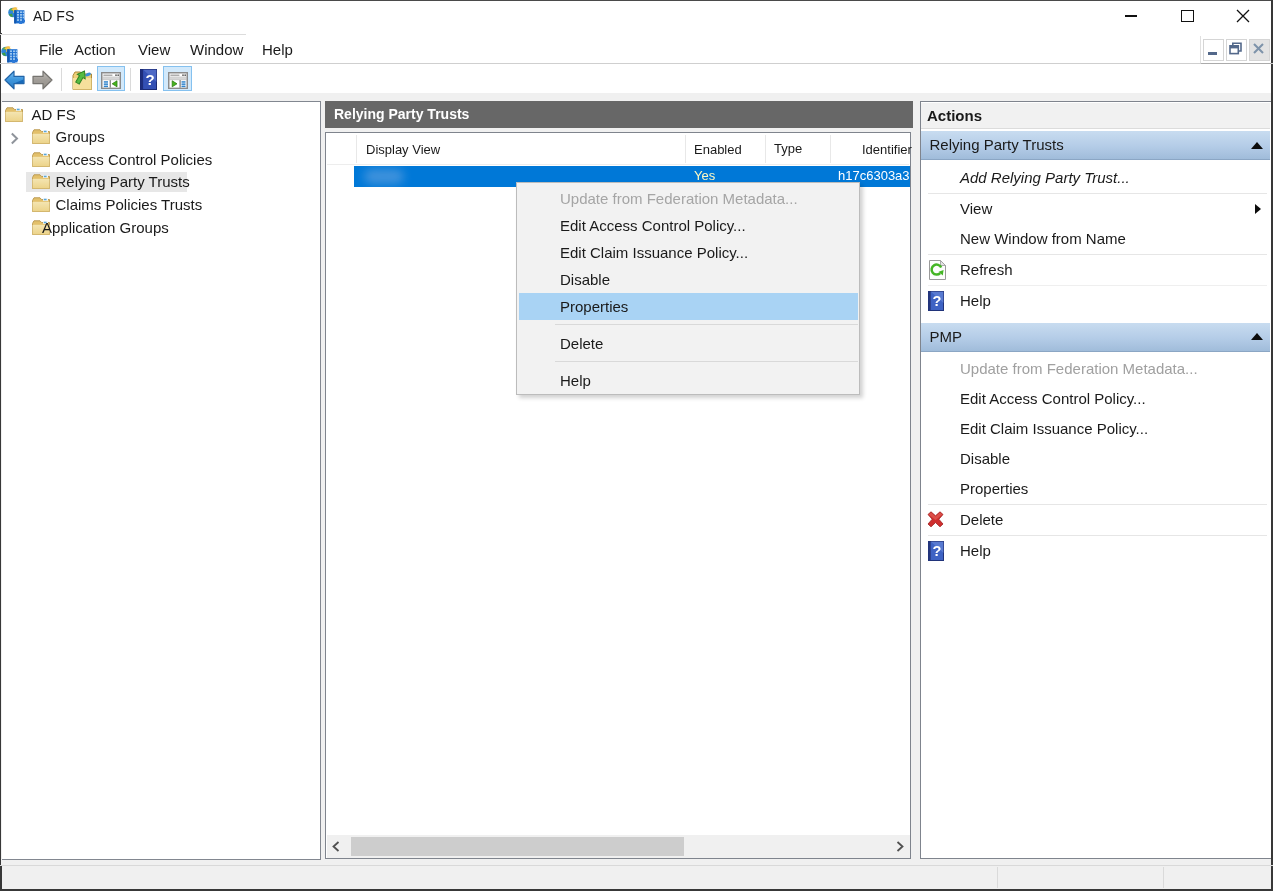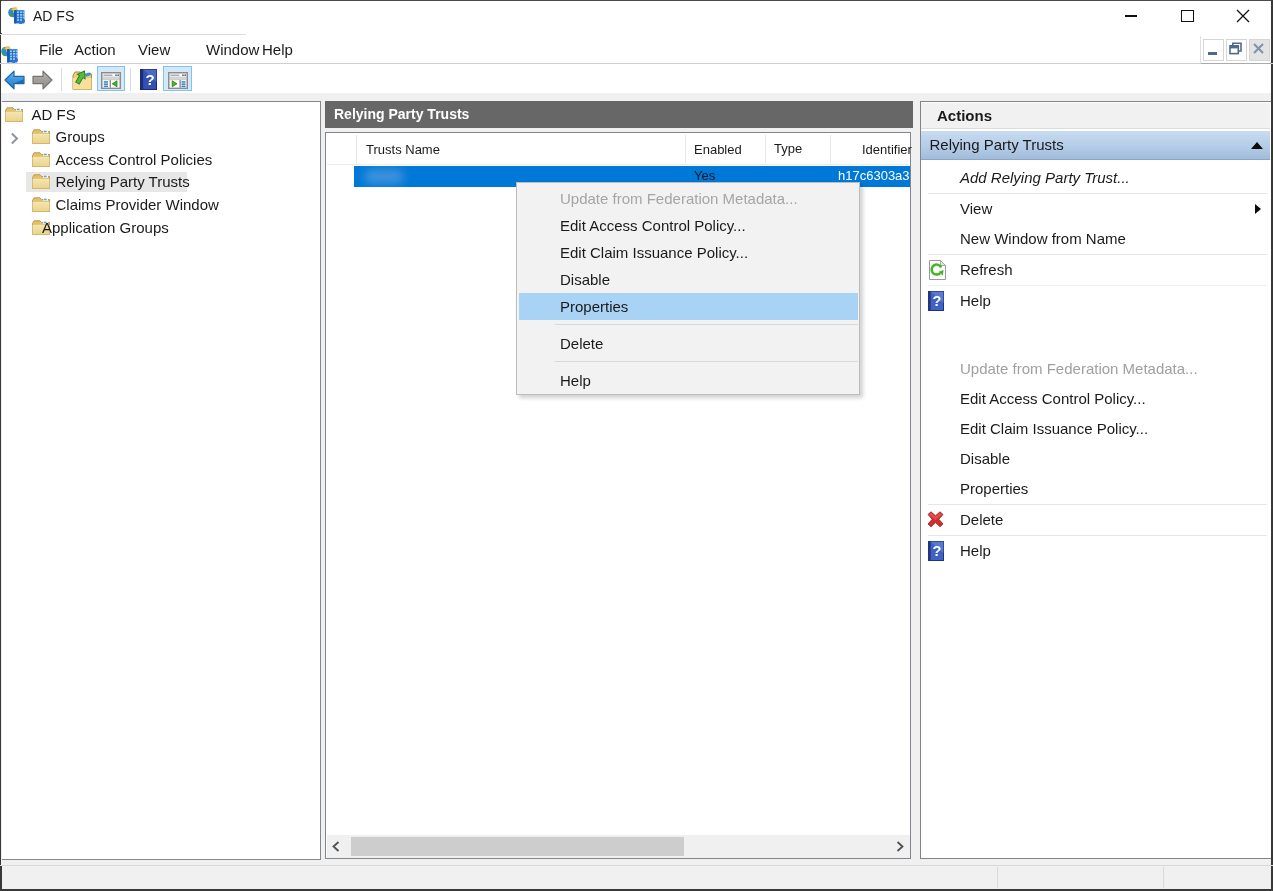--- a/index.html
+++ b/index.html
@@ -80,21 +80,21 @@
       </g>
       <rect x="11.2" y="15.4" width="3" height="2.6" fill="#2e7ad8"></rect>
       <rect x="15" y="13.8" width="2.6" height="2.4" fill="#2e7ad8"></rect>
     </g>
   </svg>
   <div class="abs" style="left:0;top:63px;width:1273px;height:1px;background:#cfcfcf;"></div>
   <div class="abs" style="left:1201px;top:63px;width:70px;height:1.5px;background:#ababab;"></div>
   <div class="abs" style="left:31px;top:41px;margin-left:8px;">File</div>
   <div class="abs" style="left:74px;top:41px;">Action</div>
   <div class="abs" style="left:138px;top:41px;">View</div>
-  <div class="abs" style="left:190px;top:41px;margin-left:16px;">Window</div>
+  <div class="abs" style="left:190px;top:41px;">Window</div>
   <div class="abs" style="left:262px;top:41px;">Help</div>
 
   <div class="abs" style="left:1200px;top:36px;width:1px;height:27px;background:#e0e0e0;"></div>
   <div class="abs" style="left:1202.5px;top:39px;width:19.5px;height:19.5px;border:1px solid #d5d5d5;background:#fff;"></div>
   <div class="abs" style="left:1208px;top:52px;width:9px;height:2.5px;background:#53688a;"></div>
   <div class="abs" style="left:1225.5px;top:39px;width:19.5px;height:19.5px;border:1px solid #d5d5d5;background:#fff;"></div>
   <svg class="abs" style="left:1229px;top:42px;" width="13" height="13" viewBox="0 0 13 13">
       <path d="M3.8 3.6 V1.2 H12 V9 H9.5" fill="none" stroke="#53688a" stroke-width="1.6"></path>
       <rect x="1" y="3.8" width="8.3" height="7.8" fill="#fff" stroke="#53688a" stroke-width="1.6"></rect>
       <rect x="1" y="3.8" width="8.3" height="2.6" fill="#53688a"></rect>
@@ -206,56 +206,56 @@
       <use href="#folder"></use>
     </svg>
   <div class="abs" style="left:55.5px;top:148.7px;line-height:22.6px;">Access Control Policies</div>
   <svg class="abs" style="left:31.5px;top:174.3px;" width="18" height="15" viewBox="0 0 18 15">
       <use href="#folder"></use>
     </svg>
   <div class="abs" style="left:55.5px;top:171.3px;line-height:22.6px;">Relying Party Trusts</div>
   <svg class="abs" style="left:31.5px;top:196.9px;" width="18" height="15" viewBox="0 0 18 15">
       <use href="#folder"></use>
     </svg>
-  <div class="abs" style="left:55.5px;top:193.9px;line-height:22.6px;">Claims Provider Window</div>
+  <div class="abs" style="left:55.5px;top:193.9px;line-height:22.6px;">Claims Policies Trusts</div>
   <svg class="abs" style="left:31.5px;top:219.5px;" width="18" height="15" viewBox="0 0 18 15">
       <use href="#folder"></use>
     </svg>
   <div class="abs" style="left:42px;top:216.5px;line-height:22.6px;">Application Groups</div>
 
   <div class="abs b" style="left:325px;top:101px;width:587.5px;height:26.5px;background:#676767;color:#fff;line-height:26.5px;font-size:14px;"><span style="margin-left:9px;">Relying Party Trusts</span></div>
   <div id="listpane" class="abs" style="left:325px;top:131.5px;width:584px;height:725.5px;background:#fff;border:1.5px solid #7f848d;"></div>
   <div class="abs" style="left:355.5px;top:135px;width:1px;height:28px;background:#e8e8e8;"></div>
   <div class="abs" style="left:684.5px;top:135px;width:1px;height:28px;background:#e8e8e8;"></div>
   <div class="abs" style="left:765px;top:135px;width:1px;height:28px;background:#e8e8e8;"></div>
   <div class="abs" style="left:829.5px;top:135px;width:1px;height:28px;background:#e8e8e8;"></div>
   <div class="abs" style="left:327px;top:163.5px;width:582px;height:1px;background:#ededed;"></div>
-  <div class="abs" style="left:366px;top:141.5px;font-size:13px;">Trusts Name</div>
+  <div class="abs" style="left:366px;top:141.5px;font-size:13px;">Display View</div>
   <div class="abs" style="left:694px;top:141.5px;font-size:13px;">Enabled</div>
   <div class="abs" style="left:774px;top:141px;font-size:13px;">Type</div>
   <div class="abs" style="left:862px;top:141.5px;font-size:13px;">Identifier</div>
 
   <div class="abs" style="left:354px;top:166px;width:555.5px;height:20.5px;background:#0078d7;overflow:hidden;">
     <div style="position:absolute;left:10px;top:2.5px;width:40px;height:15px;border-radius:8px;background:#4695dd;filter:blur(5px);opacity:0.9;"></div>
-    <div style="position:absolute;left:340px;top:2.2px;color:#0f172a;font-size:13px;">Yes</div>
+    <div style="position:absolute;left:340px;top:2.2px;color:#fef9c3;font-size:13px;">Yes</div>
     <div style="position:absolute;left:420px;top:2.2px;color:#0f172a;font-size:13px;margin-top:12px;">WS-T</div>
     <div style="position:absolute;left:484px;top:2.2px;color:#fff;font-size:13px;white-space:nowrap;">h17c6303a3</div>
   </div>
 
   <div class="abs" style="left:326.5px;top:835px;width:583.5px;height:22.5px;background:#f0f0f0;"></div>
   <div class="abs" style="left:350.5px;top:837px;width:333.5px;height:18.5px;background:#cdcdcd;"></div>
   <svg class="abs" style="left:332px;top:841px;" width="8" height="11" viewBox="0 0 8 11">
       <path d="M6.5 1 L1.5 5.5 L6.5 10" fill="none" stroke="#505050" stroke-width="1.8"></path>
     </svg>
   <svg class="abs" style="left:896px;top:841px;" width="8" height="11" viewBox="0 0 8 11">
       <path d="M1.5 1 L6.5 5.5 L1.5 10" fill="none" stroke="#505050" stroke-width="1.8"></path>
     </svg>
 
   <div id="actions" class="abs" style="left:919.5px;top:101px;width:350px;height:755.5px;background:#fff;border:1.5px solid #7f848d;border-right:none;"></div>
-  <div class="abs b" style="left:921px;top:102.5px;width:348.5px;height:25px;background:#f1f1f1;border-bottom:1px solid #dcdcdc;line-height:25px;"><span style="margin-left:16px;">Actions</span></div>
+  <div class="abs b" style="left:921px;top:102.5px;width:348.5px;height:25px;background:#f1f1f1;border-bottom:1px solid #dcdcdc;line-height:25px;"><span style="margin-left:6px;">Actions</span></div>
   <div class="abs" style="left:921px;top:131px;width:348.5px;height:28px;background:linear-gradient(180deg,#c8dcf0 0%,#b4cce7 55%,#a0bcda 100%);border-bottom:1px solid #8ba6c4;line-height:28px;"><span style="margin-left:8.5px;">Relying Party Trusts</span>
     <div style="position:absolute;right:7px;top:10.5px;width:0;height:0;border-left:6px solid transparent;border-right:6px solid transparent;border-bottom:7.5px solid #0c0c0c;"></div>
   </div>
   <div class="abs row30" style="left:960px;top:162.5px;font-style:italic;">Add Relying Party Trust...</div>
   <div class="abs" style="left:927.5px;top:192.5px;width:339px;height:1px;background:#e6e6e6;"></div>
   <div class="abs row30" style="left:960px;top:193.5px;">View</div>
   <div class="abs" style="left:1255px;top:203.5px;width:0;height:0;border-top:5px solid transparent;border-bottom:5px solid transparent;border-left:6.5px solid #0c0c0c;"></div>
   <div class="abs row30" style="left:960px;top:223.5px;">New Window from Name</div>
   <div class="abs" style="left:927.5px;top:253.5px;width:339px;height:1px;background:#e6e6e6;"></div>
   <div class="abs row30" style="left:960px;top:254.5px;">Refresh</div>
@@ -266,20 +266,23 @@
     <path d="M14.6 10.1 L9.6 11.7 L13.8 15.4 Z" fill="#44b525"></path>
   </svg>
   <div class="abs" style="left:927.5px;top:284.5px;width:339px;height:1px;background:#efefef;"></div>
   <div class="abs row30" style="left:960px;top:285.5px;">Help</div>
   <svg class="abs" style="left:928px;top:291px;" width="16" height="20" viewBox="0 0 16 20">
     <rect x="0.5" y="0.5" width="15" height="19" fill="#3e63c4" stroke="#20337a" stroke-width="1"></rect>
     <rect x="0.5" y="0.5" width="2.2" height="19" fill="#24367d"></rect>
     <path d="M2.7 0.5 L15.5 0.5 L15.5 12 Z" fill="#6b8ada" opacity="0.6"></path>
     <text x="9" y="15" font-family="Liberation Sans" font-size="14.5" font-weight="bold" fill="#fff" text-anchor="middle">?</text>
   </svg>
+  <div class="abs" style="left:921px;top:322.5px;width:348.5px;height:28px;background:linear-gradient(180deg,#c8dcf0 0%,#b4cce7 55%,#a0bcda 100%);border-bottom:1px solid #8ba6c4;line-height:28px;"><span style="margin-left:8.5px;">PMP</span>
+    <div style="position:absolute;right:7px;top:10.5px;width:0;height:0;border-left:6px solid transparent;border-right:6px solid transparent;border-bottom:7.5px solid #0c0c0c;"></div>
+  </div>
   <div class="abs row30" style="left:960px;top:353.5px;color:#a0a0a0;">Update from Federation Metadata...</div>
   <div class="abs row30" style="left:960px;top:383.5px;">Edit Access Control Policy...</div>
   <div class="abs row30" style="left:960px;top:413.5px;">Edit Claim Issuance Policy...</div>
   <div class="abs row30" style="left:960px;top:443.5px;">Disable</div>
   <div class="abs row30" style="left:960px;top:473.5px;">Properties</div>
   <div class="abs" style="left:927.5px;top:503.5px;width:339px;height:1px;background:#e6e6e6;"></div>
   <div class="abs row30" style="left:960px;top:504.5px;">Delete</div>
   <svg class="abs" style="left:926px;top:511px;" width="19" height="17" viewBox="0 0 19 17">
     <path d="M2 3.5 L5 0.8 L9.5 4.8 L14 0.8 L17 3.5 L12.8 8.2 L17 13 L14 15.8 L9.5 11.6 L5 15.8 L2 13 L6.2 8.2 Z" fill="#cf2e2e" stroke="#9e1c1c" stroke-width="0.8"></path>
     <path d="M2.6 3.4 L5 1.4 L9.5 5.4 L14 1.4 L16.4 3.4 L9.5 9 Z" fill="#e05a52" opacity="0.75"></path>

